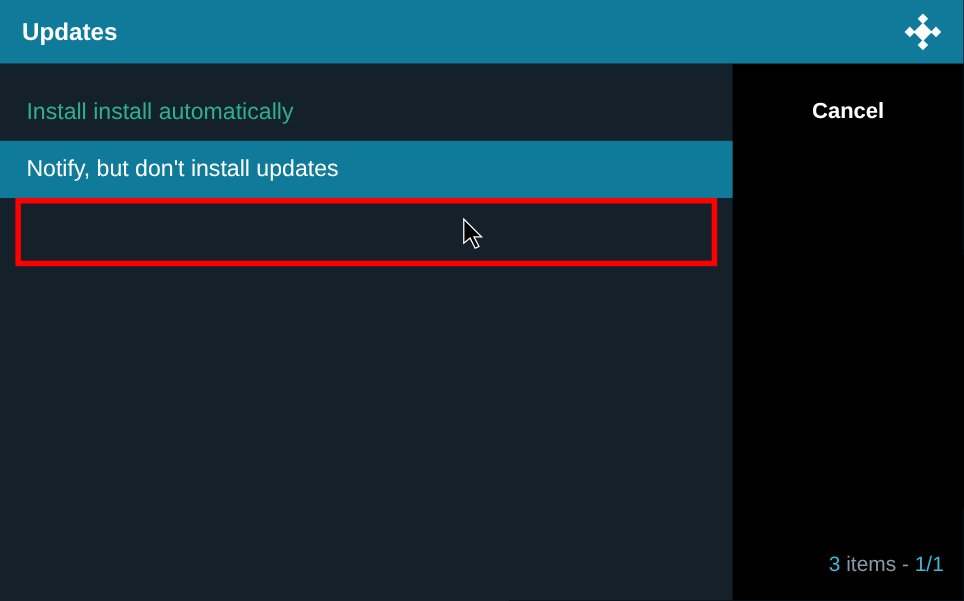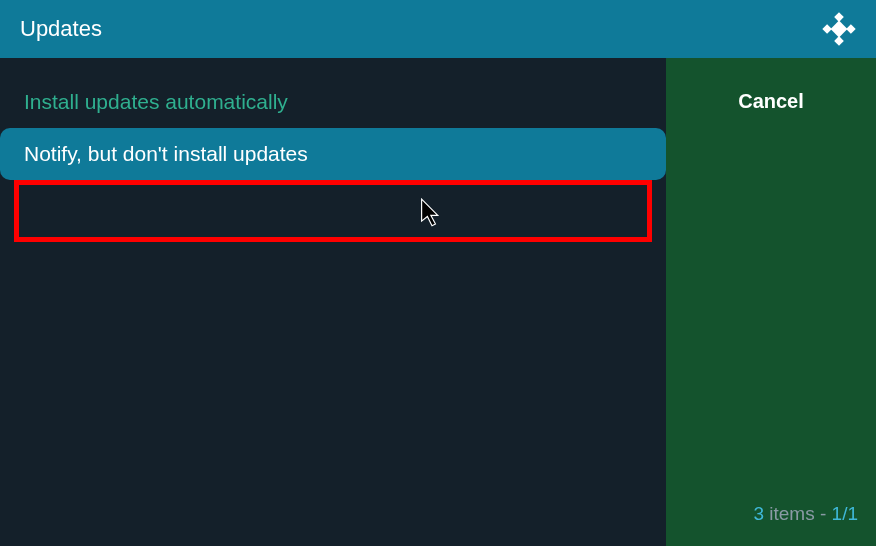--- a/index.html
+++ b/index.html
@@ -26,21 +26,21 @@
       background: #0f7a99;
       height: 58px;
       display: flex;
       align-items: center;
       padding: 0 20px;
       justify-content: space-between;
     }
     .title {
       color: #ffffff;
       font-size: 22px;
-      font-weight: normal;
+      font-weight: bold;
     }
     .logo {
       width: 34px;
       height: 34px;
       position: relative;
     }
     .logo svg {
       width: 100%;
       height: 100%;
     }
@@ -61,34 +61,33 @@
       color: #a8b2b8;
       cursor: pointer;
     }
     .option.current {
       color: #2faf8f;
     }
     .option.selected {
       background: #0f7a99;
       color: #ffffff;
       position: relative;
-      border-radius: 10px;
     }
     .highlight-box {
       position: absolute;
       border: 5px solid #ff0000;
       pointer-events: none;
       left: 14px;
       top: 122px;
       width: 638px;
       height: 62px;
     }
     .side-panel {
       width: 210px;
-      background: #14532d;
+      background: #000000;
       padding: 18px 0 0 0;
     }
     .side-button {
       padding: 14px 0;
       text-align: center;
       color: #ffffff;
       font-size: 20px;
       font-weight: bold;
       cursor: pointer;
     }
@@ -130,21 +129,21 @@
           <rect x="16" y="30" width="8" height="8" transform="rotate(45 20 34)"></rect>
           <rect x="2" y="16" width="8" height="8" transform="rotate(45 6 20)"></rect>
           <rect x="30" y="16" width="8" height="8" transform="rotate(45 34 20)"></rect>
           <rect x="13" y="13" width="14" height="14" transform="rotate(45 20 20)"></rect>
         </g>
       </svg>
     </div>
   </div>
   <div class="content">
     <div class="options-panel">
-      <div class="option current">Install updates automatically</div>
+      <div class="option current">Install install automatically</div>
       <div class="option selected">Notify, but don't install updates</div>
     </div>
     <div class="side-panel">
       <div class="side-button">Cancel</div>
     </div>
     <div class="highlight-box"></div>
     <div class="cursor">
       <svg viewBox="0 0 20 26">
         <path d="M 1 1 L 1 20 L 6 16 L 10 24 L 13 22.5 L 9 15 L 15 15 Z" fill="#000000" stroke="#ffffff" stroke-width="1"></path>
       </svg>

